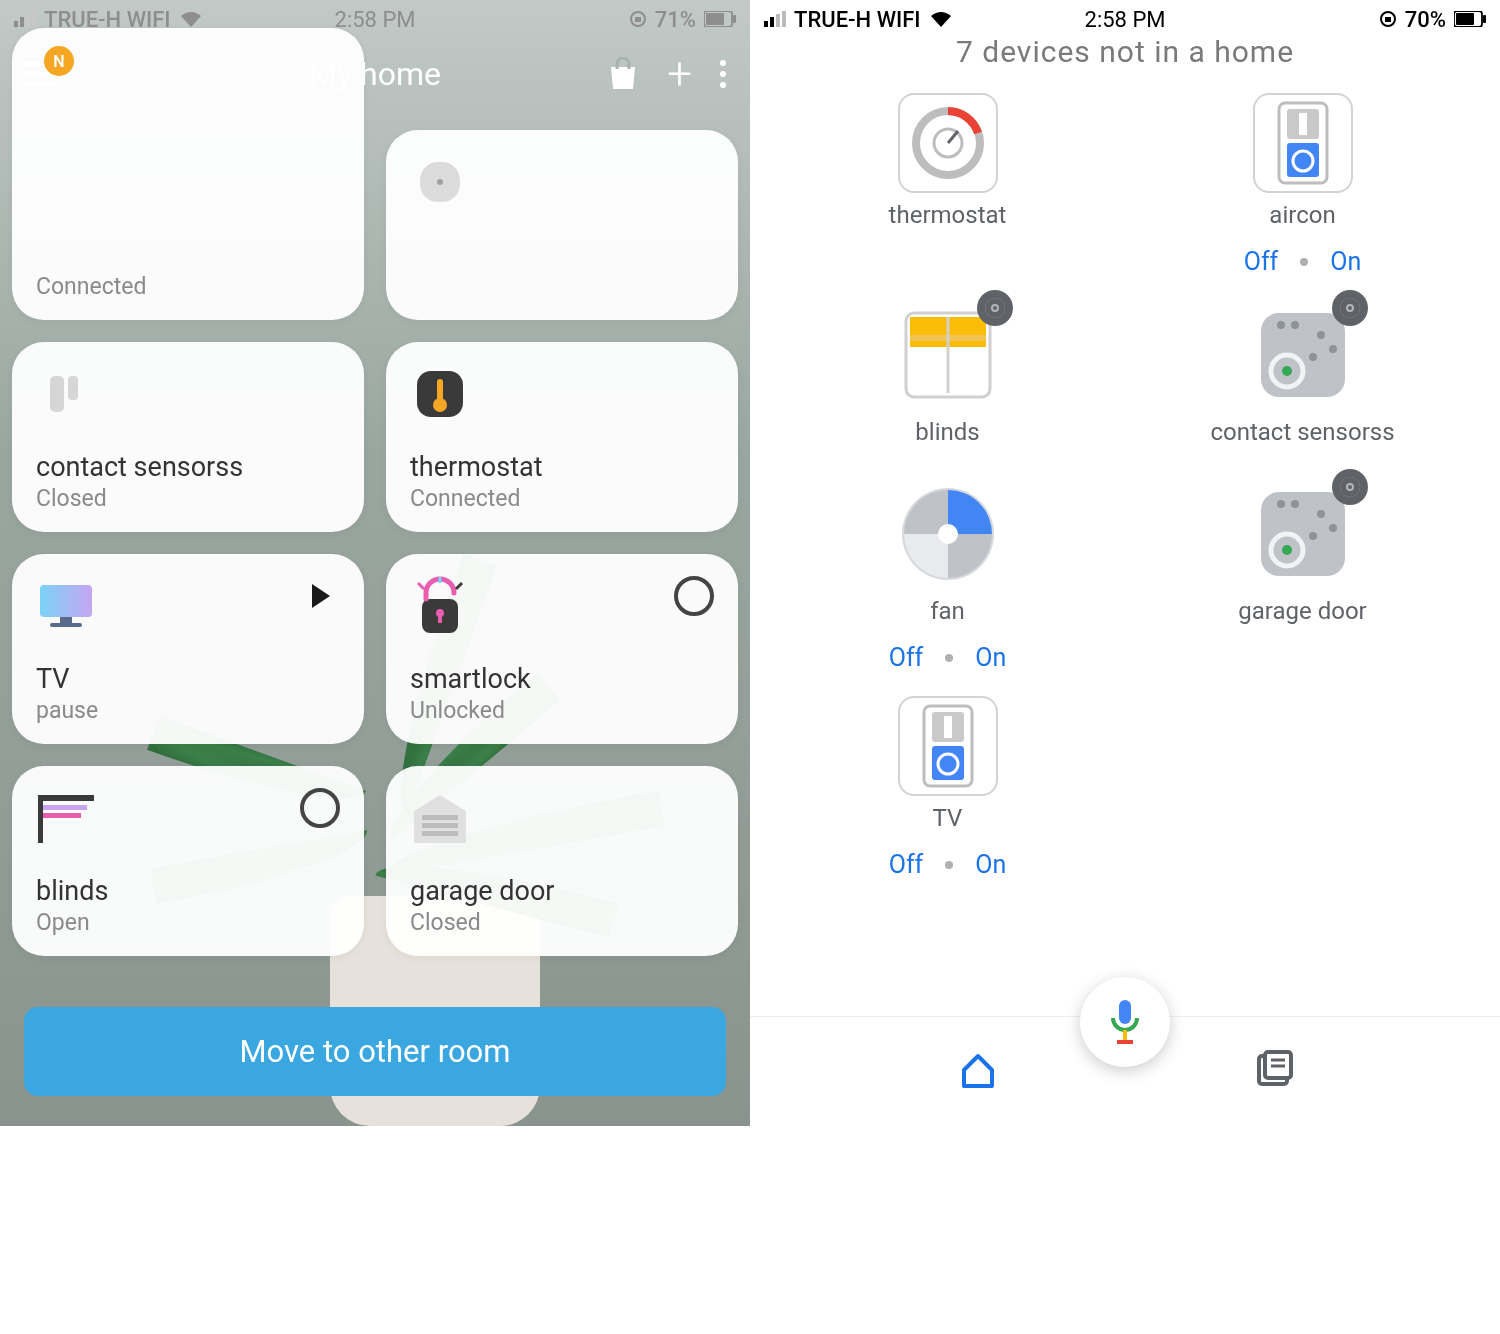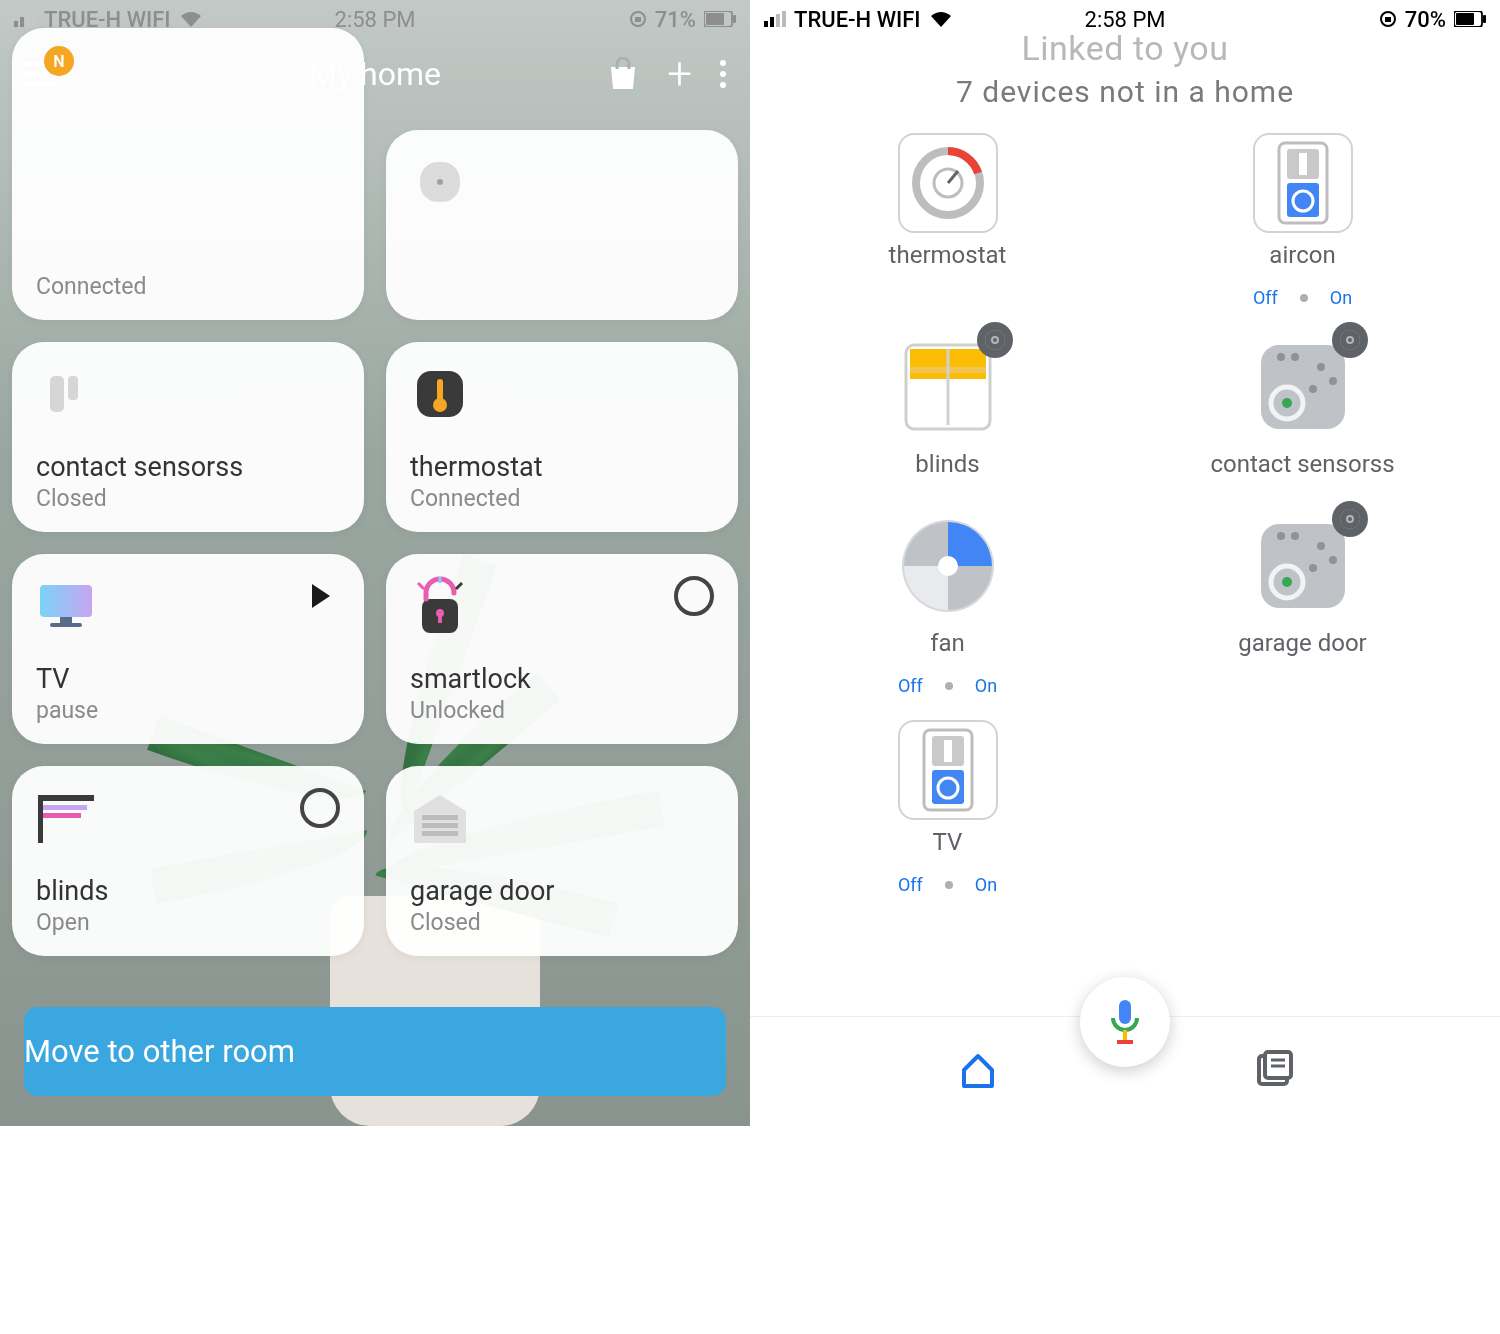--- a/index.html
+++ b/index.html
@@ -188,21 +188,21 @@
     .ring-toggle {
       width: 40px; height: 40px; border: 4px solid #444; border-radius: 50%;
     }
     
     .move-btn {
       position: absolute;
       bottom: 30px; left: 24px; right: 24px;
       background: #3aa7e0;
       color: #fff;
       font-size: 31px;
-      text-align: left;
+      text-align: center;
       padding: 26px 0;
       border-radius: 14px;
       z-index: 5;
     }
     
     .r-header {
       text-align: center;
       padding: 0 0 6px 0;
       margin-top: -10px;
       position: relative;
@@ -275,21 +275,21 @@
       color: #5f6368;
       text-align: center;
       font-family: "Google Sans", Roboto, sans-serif;
     }
     .gh-controls {
       display: flex;
       align-items: center;
       justify-content: center;
       gap: 22px;
       margin-top: 10px;
-      font-size: 18px;
+      font-size: 25px;
     }
     .gh-controls .ctrl { color: #1a73e8; font-family: "Google Sans", Roboto, sans-serif;}
     .gh-controls .dot { width: 8px; height: 8px; background: #b0b0b0; border-radius: 50%; }
     
     .gh-bottom {
       position: relative;
       height: 110px;
       border-top: 1px solid #eee;
       display: flex;
       align-items: center;
@@ -556,21 +556,20 @@
         <svg width="32" height="16">
             <rect x="0" y="0" width="28" height="16" rx="3" fill="none" stroke="#000" stroke-width="1.8"></rect>
             <rect x="2" y="2" width="18" height="12" rx="1" fill="#000"></rect>
             <rect x="29" y="4" width="3" height="8" rx="1" fill="#000"></rect>
           </svg>
       </span>
     </div>
   </div>
 
   <div class="r-header">
-    <div class="r-title">Linked to you</div>
     <div class="r-subtitle">7 devices not in a home</div>
   </div>
 
   <div class="gh-grid">
 
     <div class="gh-item">
       <div class="gh-icon-wrap">
         <svg width="80" height="80">
             <circle cx="40" cy="40" r="32" fill="none" stroke="#bdbdbd" stroke-width="8"></circle>
             <path d="M40 8 A32 32 0 0 1 70 30" fill="none" stroke="#ea4335" stroke-width="8"></path>

